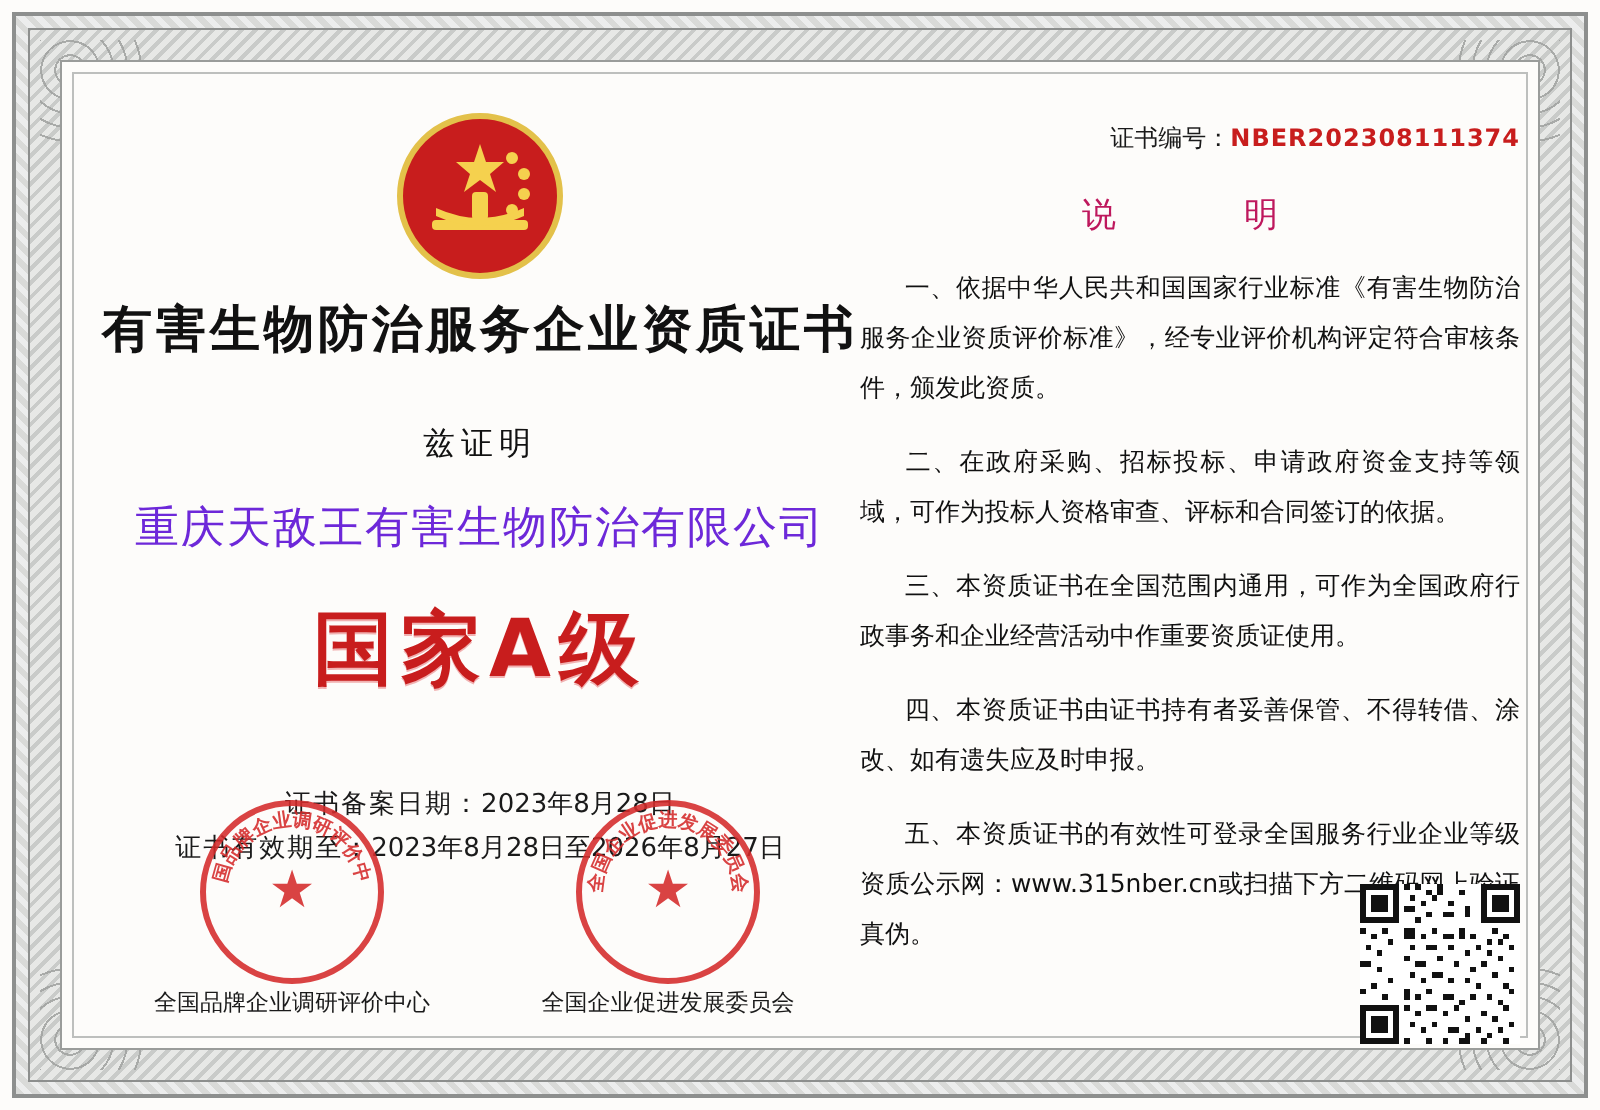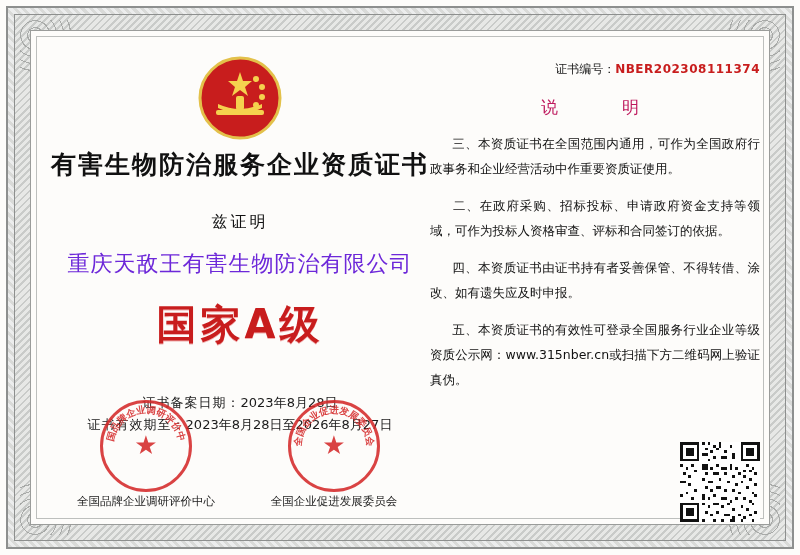--- a/index.html
+++ b/index.html
@@ -244,22 +244,23 @@
       </div>
     </div>
 
     <div class="right">
       <div class="certno">
         <span>证书编号：</span><span class="num">NBER202308111374</span>
       </div>
 
       <div class="shuoming">说　　明</div>
 
+      <div class="para"><span class="ind"></span><span>一、依据中华人民共和国国家行业标准《有害生物防治服务企业资质评价标准》，经专业评价机构评定符合审核条件，颁发此资质。</span></div>
+      <div class="para"><span class="ind"></span><span>二、在政府采购、招标投标、申请政府资金支持等领域，可作为投标人资格审查、评标和合同签订的依据。</span></div>
       <div class="para"><span class="ind"></span><span>三、本资质证书在全国范围内通用，可作为全国政府行政事务和企业经营活动中作重要资质证使用。</span></div>
-      <div class="para"><span class="ind"></span><span>二、在政府采购、招标投标、申请政府资金支持等领域，可作为投标人资格审查、评标和合同签订的依据。</span></div>
       <div class="para"><span class="ind"></span><span>四、本资质证书由证书持有者妥善保管、不得转借、涂改、如有遗失应及时申报。</span></div>
       <div class="para"><span class="ind"></span><span>五、本资质证书的有效性可登录全国服务行业企业等级资质公示网：www.315nber.cn或扫描下方二维码网上验证真伪。</span></div>
 
       <div class="qrcode">
         <svg width="80" height="80" viewBox="0 0 29 29" shape-rendering="crispEdges">
           <rect width="29" height="29" fill="#fff"></rect>
           <g fill="#111">
             <rect x="0" y="0" width="7" height="1"></rect>
               <rect x="0" y="6" width="7" height="1"></rect>
             <rect x="0" y="0" width="1" height="7"></rect>

